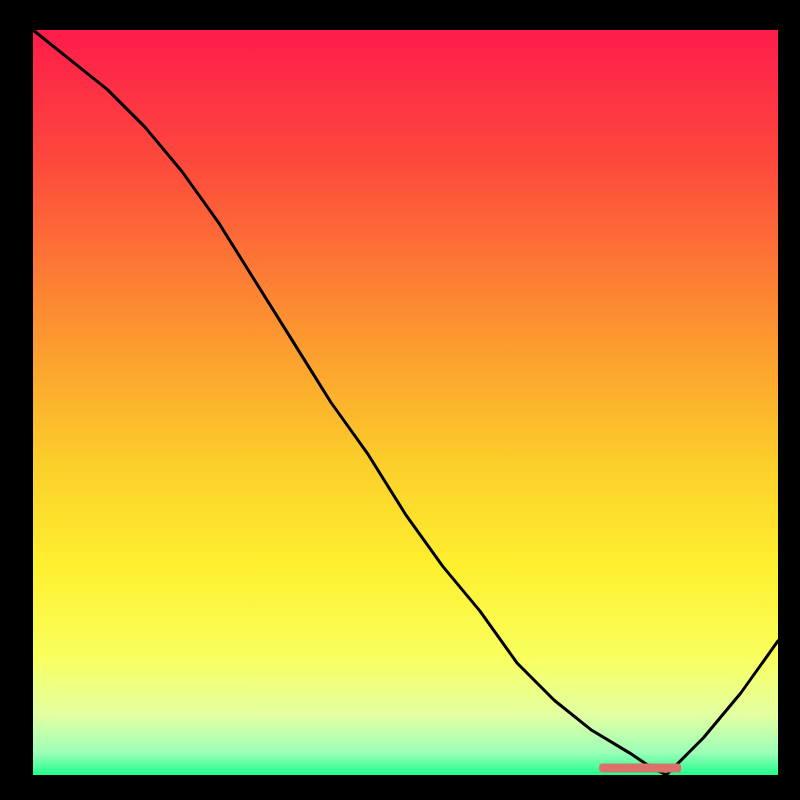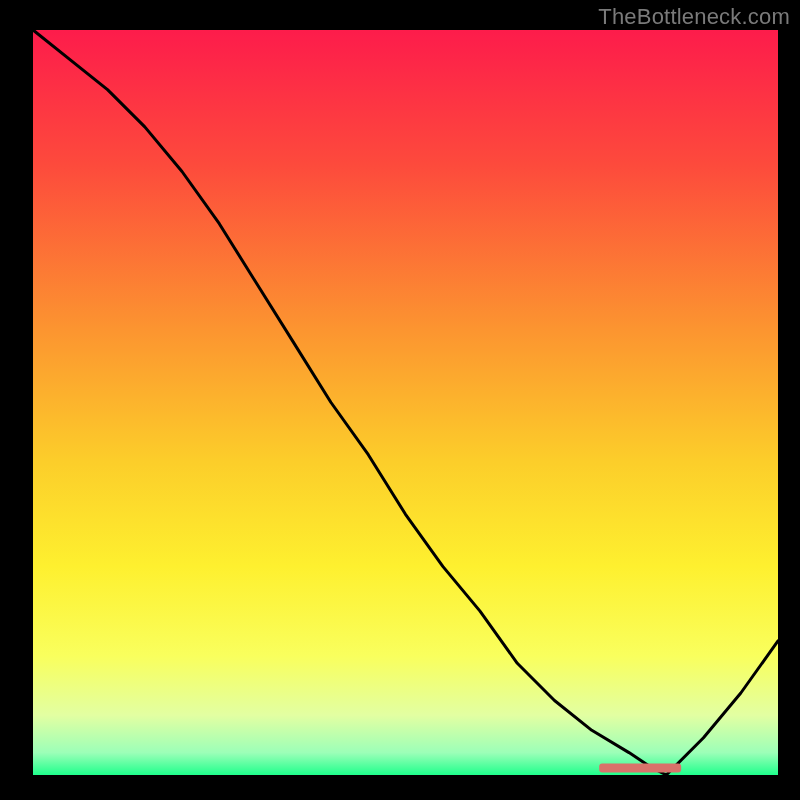--- a/index.html
+++ b/index.html
@@ -44,14 +44,13 @@
           <stop offset="97%" stop-color="#9cffb8"></stop>
           <stop offset="100%" stop-color="#1fff8c"></stop>
         </linearGradient>
   </defs>
   <rect x="0" y="0" width="800" height="800" fill="#000"></rect>
   <rect id="plotRect" fill="url(#bgGrad)" x="33" y="30" width="745" height="745"></rect>
   <path id="curvePath" fill="none" stroke="#000" stroke-width="3" stroke-linecap="round" stroke-linejoin="round" d="M33.0 30.0 L70.3 59.8 L107.5 89.6 L144.8 126.9 L182.0 171.5 L219.3 223.7 L256.5 283.3 L293.8 342.9 L331.0 402.5 L368.3 454.7 L405.5 514.3 L442.8 566.4 L480.0 611.1 L517.3 663.3 L554.5 700.5 L591.8 730.3 L629.0 752.6 L651.4 767.5 L666.3 775.0 L703.5 737.8 L740.8 693.0 L778.0 640.9"></path>
   <rect id="markerRect" fill="#d9726a" rx="3" ry="3" height="9" x="599.2" y="763.55" width="81.94999999999993"></rect>
 </svg>
 
-<div class="attrib">TheBottleneck.com</div>
 </div>
 
 </body></html>

